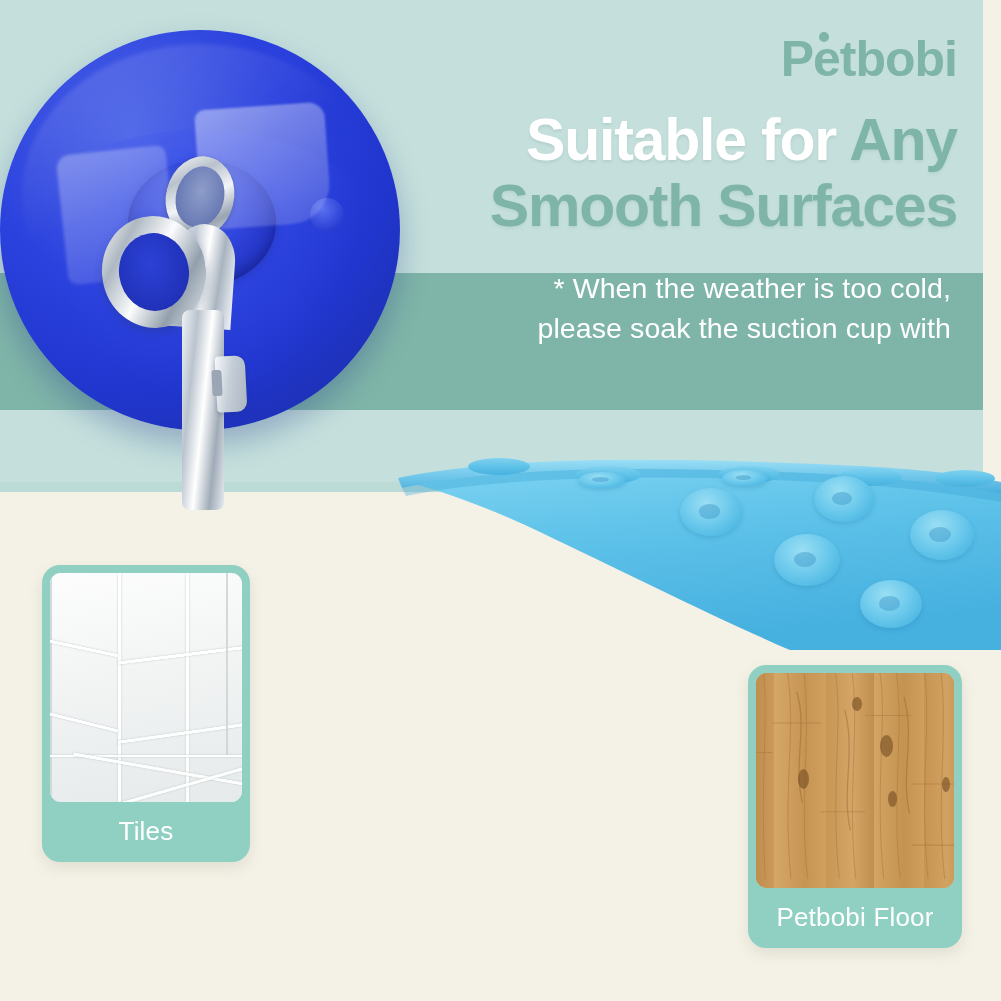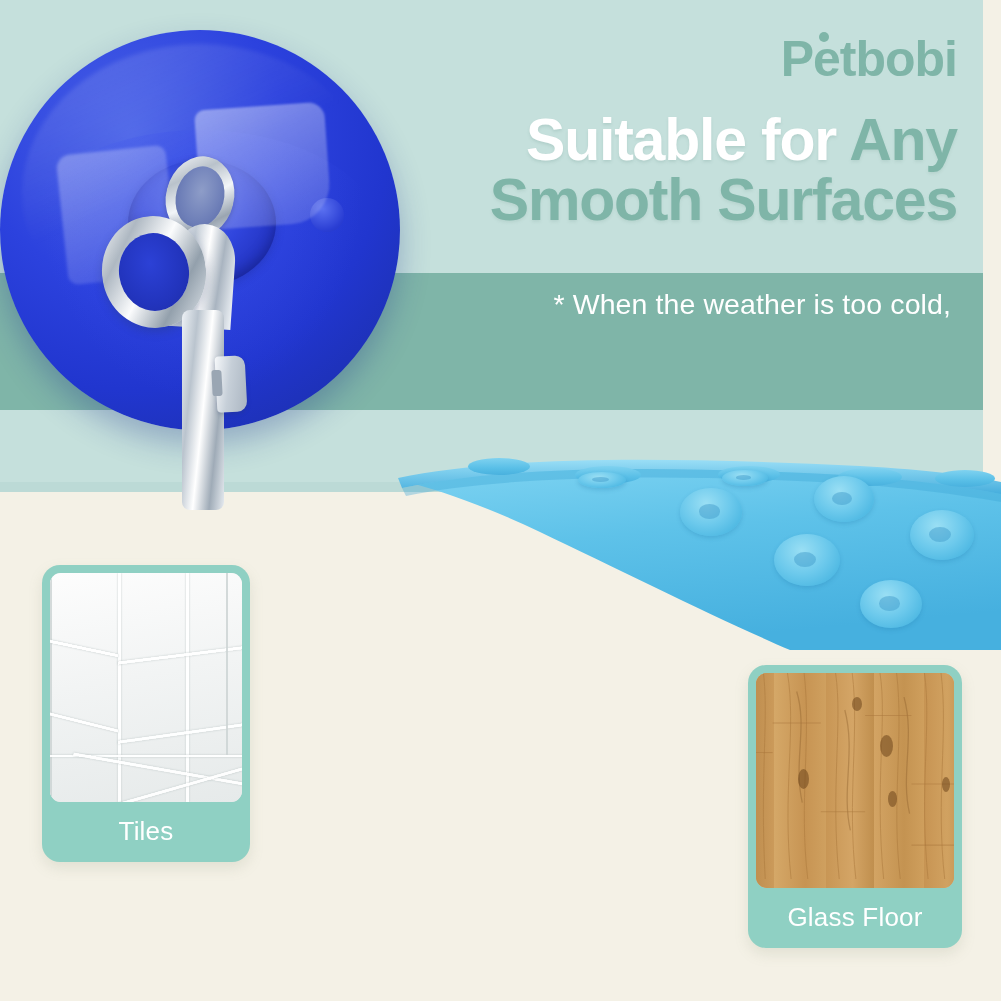--- a/index.html
+++ b/index.html
@@ -27,31 +27,31 @@
     background:#7fb5a8; left:38px; top:-2px;
   }
 
   
   .headline {
     position:absolute; right:26px; top:110px; width:700px;
     text-align:right; line-height:1.02;
     font-size:59px; font-weight:bold; letter-spacing:-1.2px;
   }
   .headline .l1 { display:block; }
-  .headline .l2 { display:block; }
+  .headline .l2 { display:block; margin-top:6px; }
   .hl-white { color:#ffffff; text-shadow:0 2px 3px rgba(120,160,150,.25); }
   .hl-teal  { color:#7fb5a8; text-shadow:0 2px 3px rgba(120,160,150,.18); }
 
   
   .note-band {
     position:absolute; left:0; top:273px; width:1001px; height:137px;
     background:#7fb5a8;
   }
   .note-text {
-    position:absolute; right:32px; top:284px; width:560px;
+    position:absolute; right:32px; top:268px; width:560px;
     text-align:right; color:#ffffff; font-size:28.5px; line-height:40px;
     letter-spacing:.1px;
   }
   .note-text .nl { display:block; }
 
   
   .hero { position:absolute; left:-20px; top:10px; width:470px; height:500px; }
 
   .cup-body {
     position:absolute; left:20px; top:20px; width:400px; height:400px;
@@ -259,20 +259,21 @@
       <span>Petbobi</span>
     </div>
 
     <div class="headline">
       <span class="l1"><span class="hl-white">Suitable for </span><span class="hl-teal">Any</span></span>
       <span class="l2 hl-teal">Smooth Surfaces</span>
     </div>
 
     <div class="note-text">
       <span class="nl">* When the weather is too cold,</span>
+      <span class="nl">please soak the suction cup with</span>
     </div>
   </div>
 
   <div class="hero">
     <div class="cup-body"></div>
     <div class="cup-skirt"></div>
     <div class="gloss-rim"></div>
     <div class="cup-nub"></div>
     <div class="cup-boss"></div>
     <div class="gloss-a"></div>
@@ -374,16 +375,16 @@
           <path d="M0,86 L18,86"></path>
             <path d="M168,186 L214,186"></path>
         </g>
       </svg>
       <div class="knot" style="left:42px; top:96px;  width:11px; height:20px;"></div>
       <div class="knot" style="left:124px;top:62px;  width:13px; height:22px;"></div>
       <div class="knot" style="left:132px;top:118px; width:9px;  height:16px;"></div>
       <div class="knot" style="left:186px;top:104px; width:8px;  height:15px;"></div>
       <div class="knot" style="left:96px; top:24px;  width:10px; height:14px;"></div>
     </div>
-    <div class="card-label">Glass Floor</div>
+    <div class="card-label">Petbobi Floor</div>
   </div>
 
 </div>
 
 </body></html>

